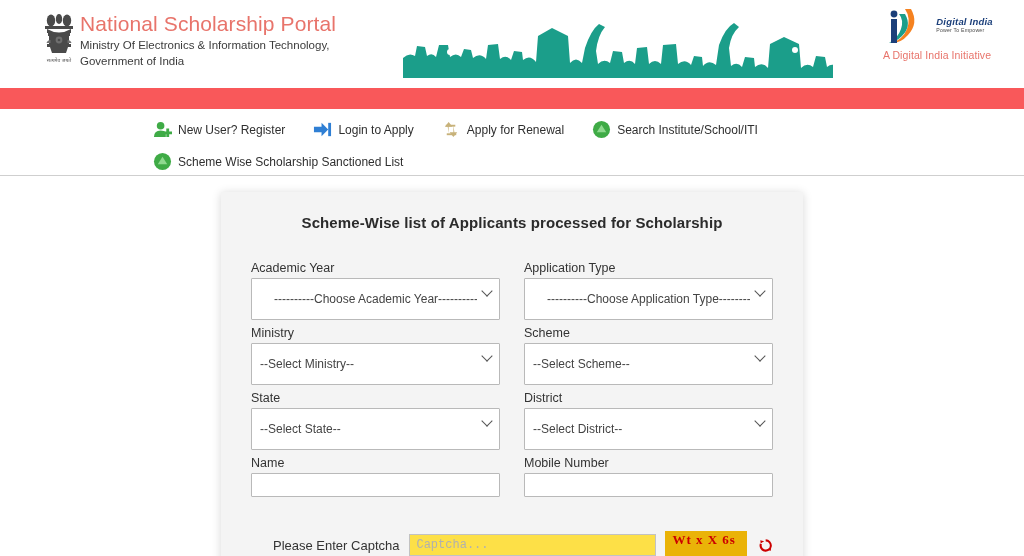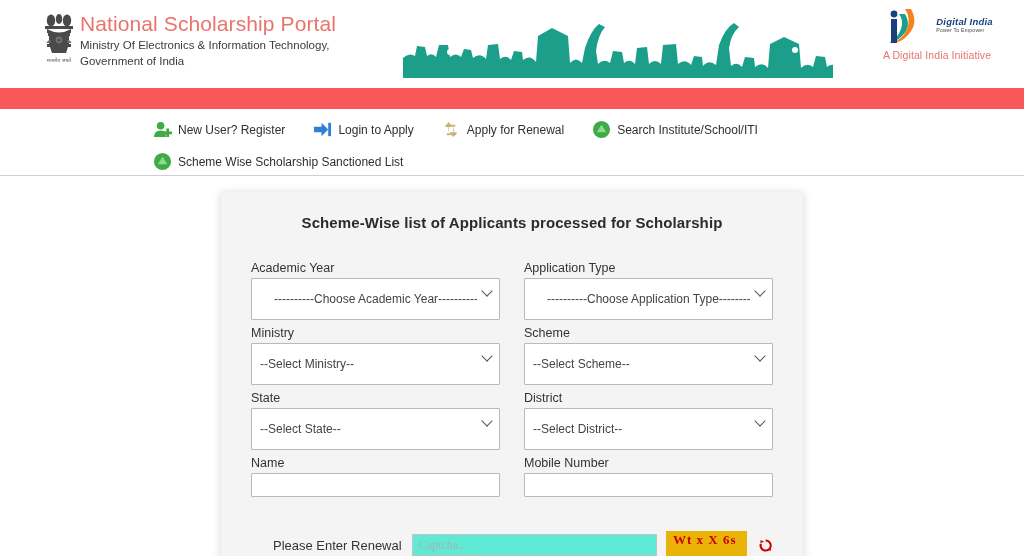--- a/index.html
+++ b/index.html
@@ -189,22 +189,22 @@
   .captcha-label {
     font-size: 13px;
     color: #333333;
     margin-right: 10px;
     white-space: nowrap;
   }
   .captcha-input {
     width: 272px;
     height: 22px;
     border: 1px solid #c2c2c2;
-    background: #5eead4;
-    font-family: Liberation Serif, serif;
+    background: #fde047;
+    font-family: Liberation Mono, monospace;
     font-size: 12px;
     padding: 0 6px;
     color: #444;
   }
   .captcha-input::placeholder { color: #b0b0b0; }
   .captcha-img {
     width: 90px; height: 28px;
     background: #eab308;
     margin-left: 9px;
     position: relative;
@@ -425,21 +425,21 @@
 
       <div class="field">
         <label>Mobile Number</label>
         <input type="text" class="ctrl txt" value="" style="">
       </div>
     </div>
 
     <div class="spacer"></div>
 
     <div class="captcha-row">
-      <span class="captcha-label">Please Enter Renewal</span>
+      <span class="captcha-label">Please Enter Captcha</span>
       <input type="text" class="captcha-input" placeholder="Captcha..." style="">
       <div class="captcha-img">
         <div class="captcha-text">Wt x X 6s</div>
       </div>
       <svg class="refresh-icon" viewBox="0 0 20 20">
         <path d="M10 2 a8 8 0 1 1 -7.5 5.3 l2.6 1 A5.3 5.3 0 1 0 10 4.7z" fill="#cc0000"></path>
         <path d="M3 3 l5 1.5 -4.5 3z" fill="#cc0000"></path>
         <path d="M17 17 l-5 -1.5 4.5 -3z" fill="#cc0000"></path>
       </svg>
     </div>

